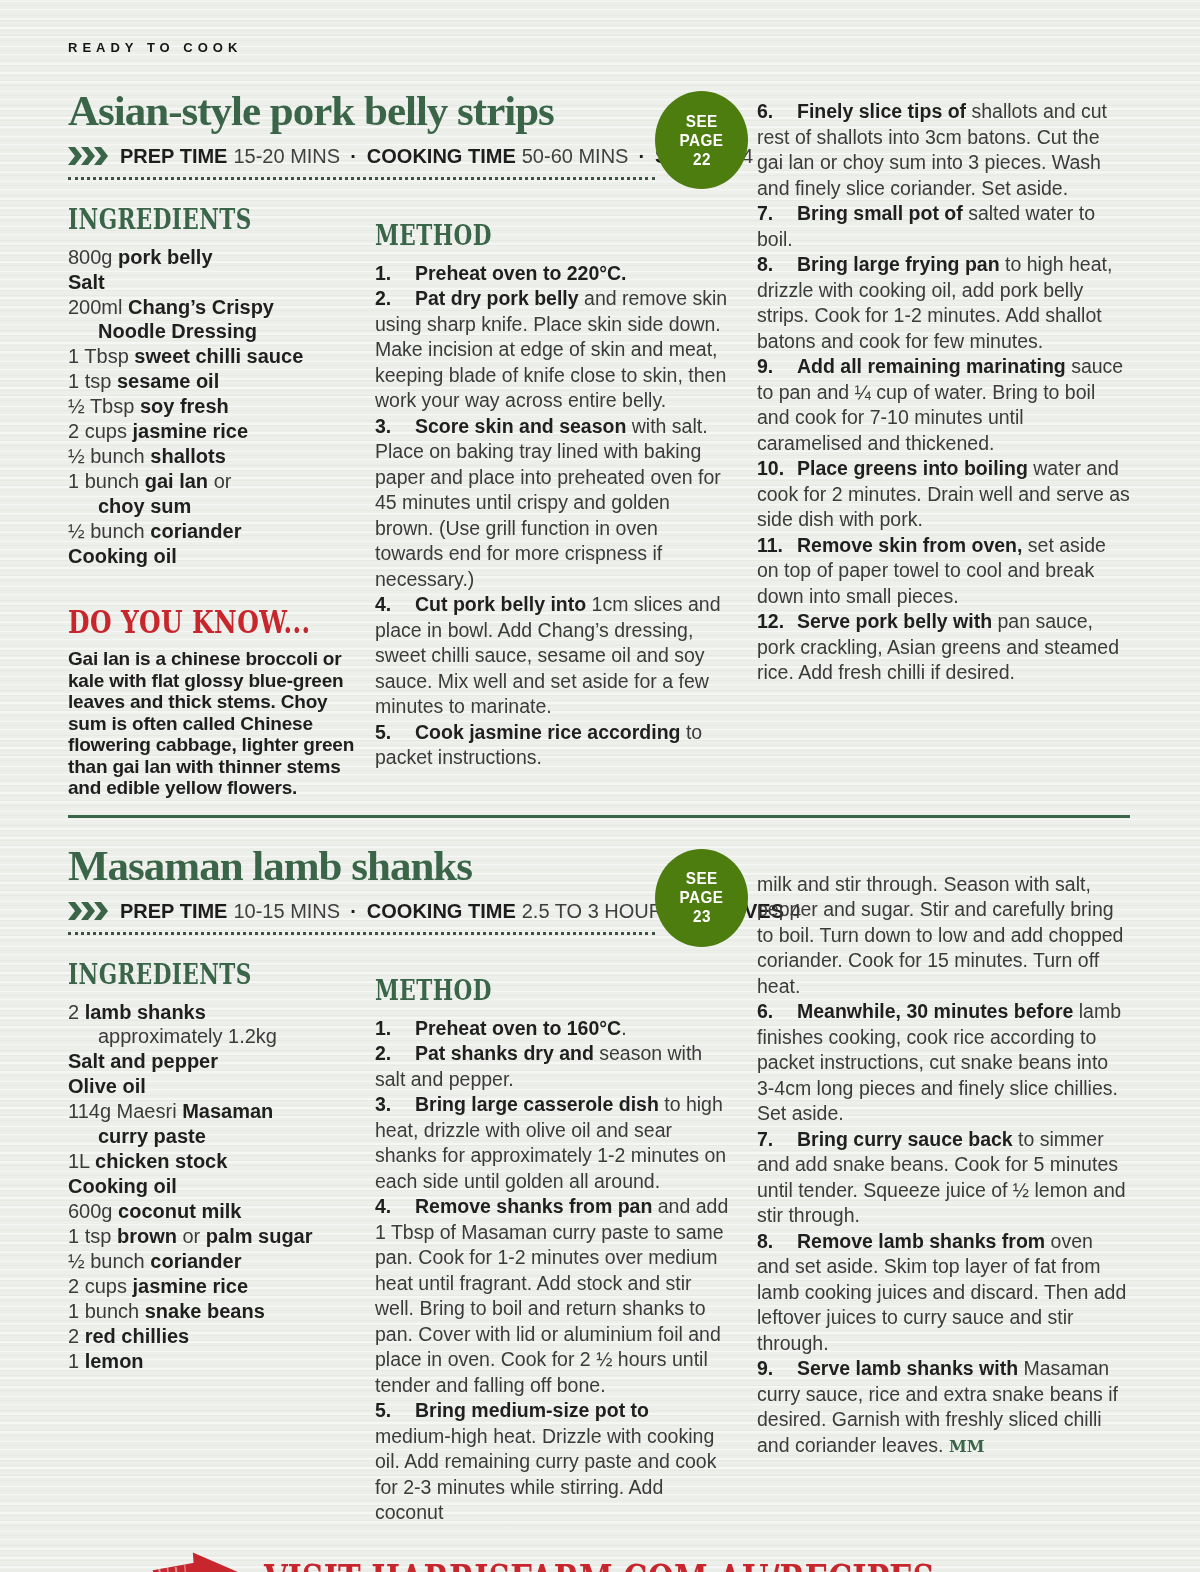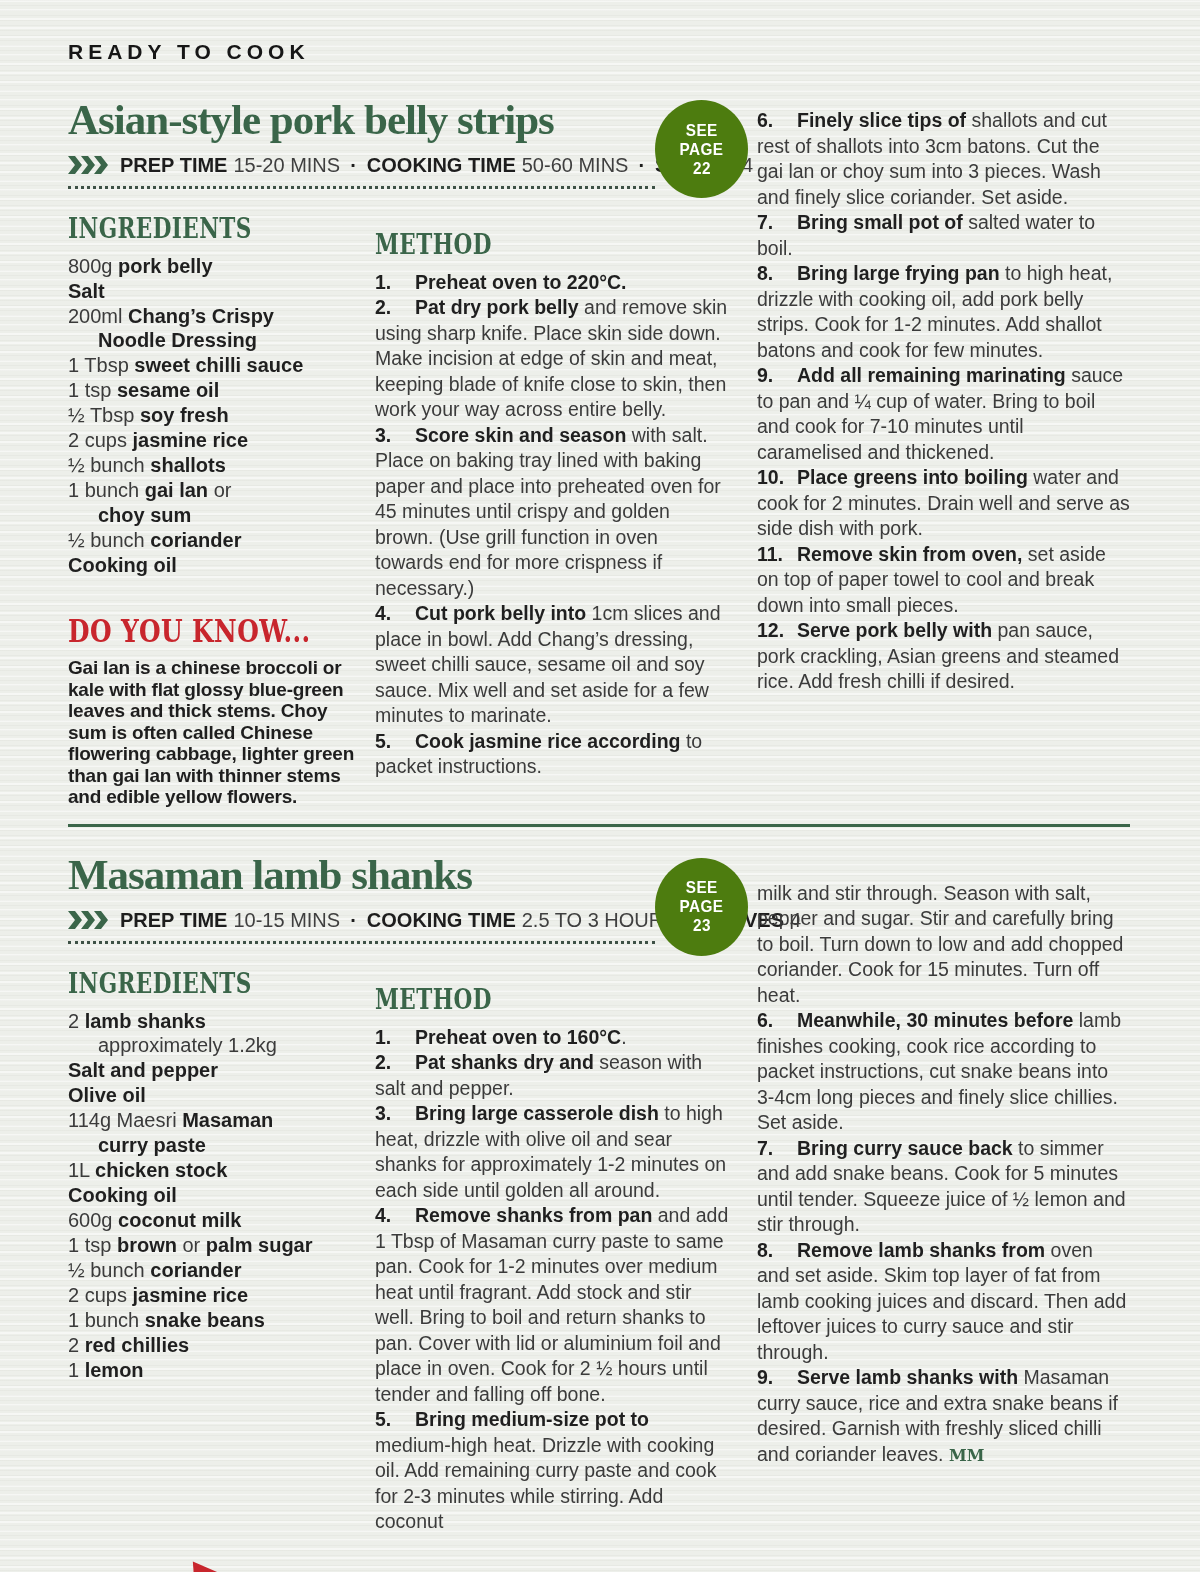--- a/index.html
+++ b/index.html
@@ -8,21 +8,21 @@
     background-color:#edefea;
     background-image:
       repeating-linear-gradient(180deg, rgba(140,140,125,0.06) 0px, rgba(140,140,125,0.06) 1px, transparent 1px, transparent 5px),
       repeating-linear-gradient(180deg, rgba(255,255,255,0.5) 0px, rgba(255,255,255,0.5) 2px, transparent 2px, transparent 9px);
     font-family:"Liberation Sans", sans-serif;
     color:#2f2f2f;
   }
   .page{padding:40px 70px 0 68px;}
 
   .kicker{
-    font-size:21px;font-weight:700;letter-spacing:5px;color:#161616;margin-bottom:34px;
+    font-size:13px;font-weight:700;letter-spacing:5px;color:#161616;margin-bottom:34px;
   }
 
   
   .recipe{position:relative;display:grid;grid-template-columns:307px 382px 373px;}
   .r-head{grid-column:1/3;grid-row:1;padding-bottom:24px;}
   .r-col1{grid-column:1;grid-row:2;padding-right:15px;}
   .r-col2{grid-column:2;grid-row:2;padding-right:27px;margin-top:16px;}
   .r-col3{grid-column:3;grid-row:1/3;padding-top:10px;}
   .recipe-2 .r-col3{padding-top:28px;}
 

